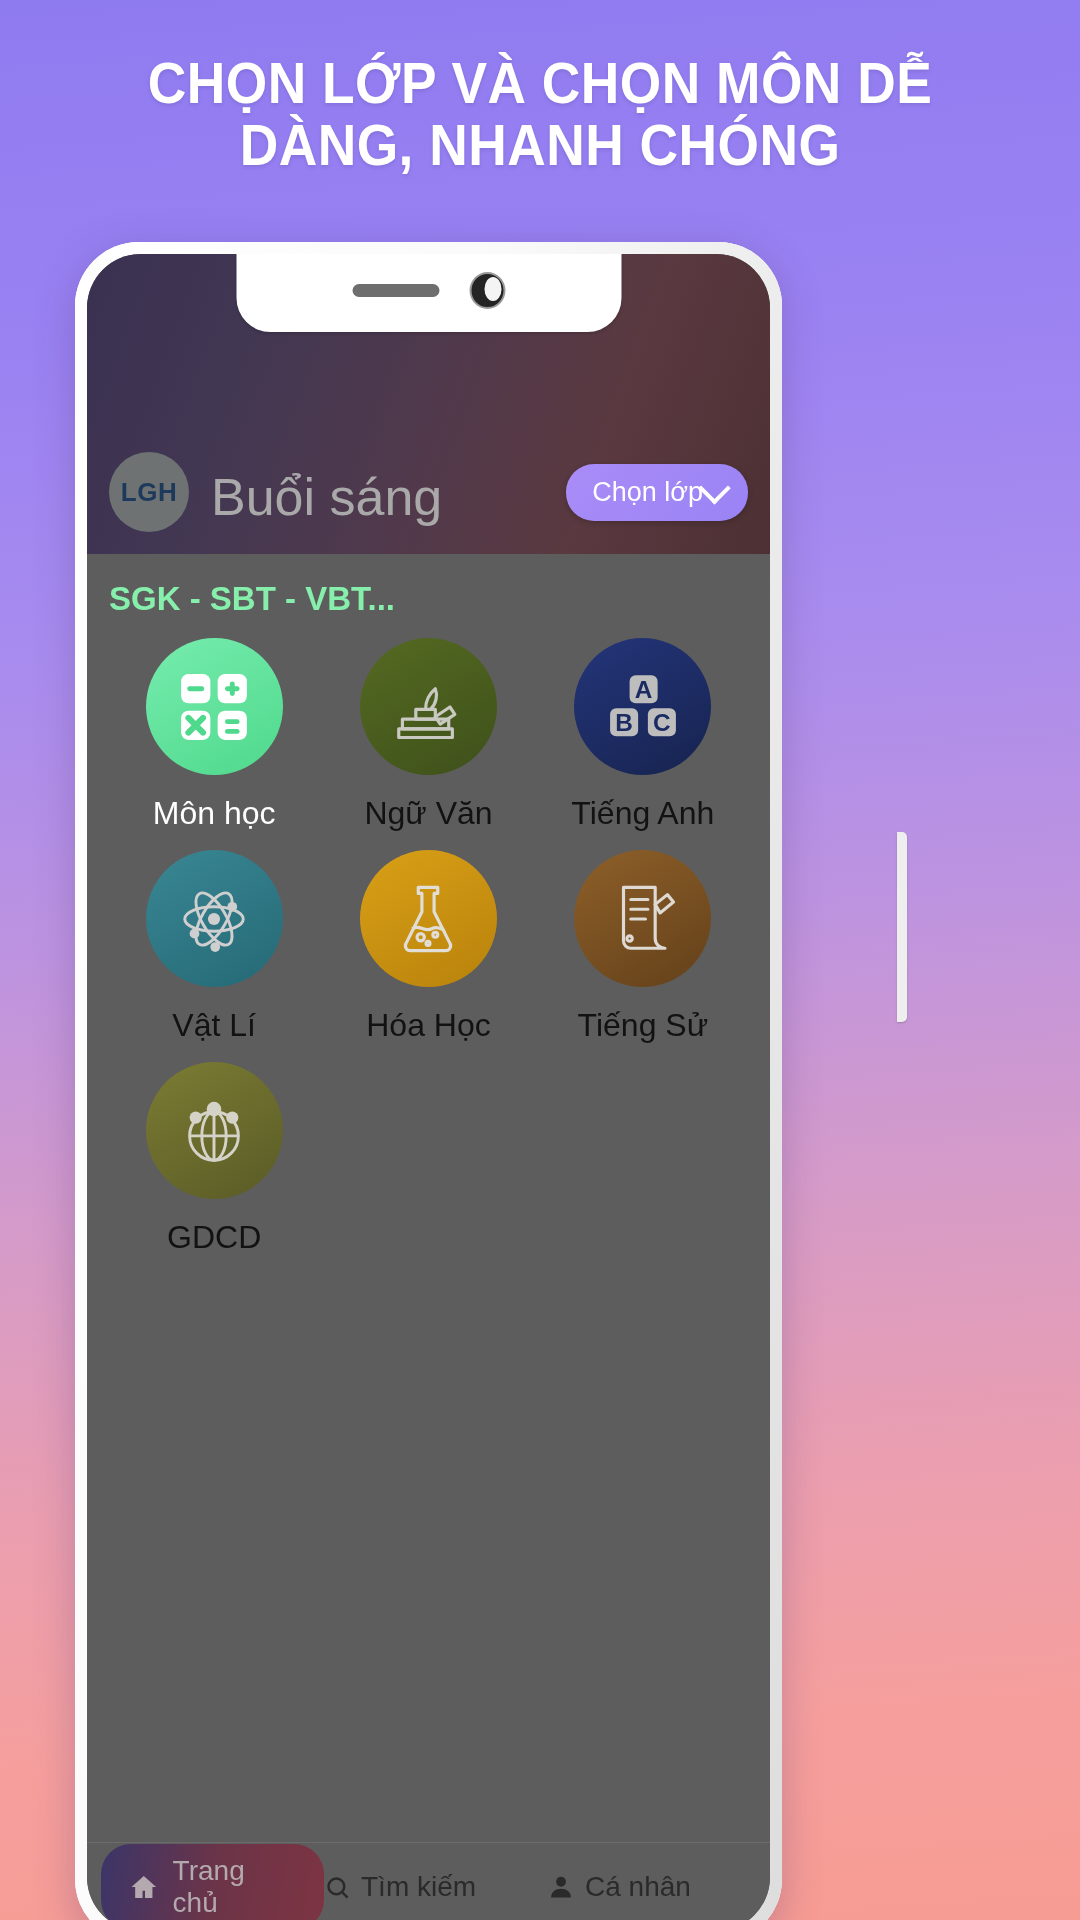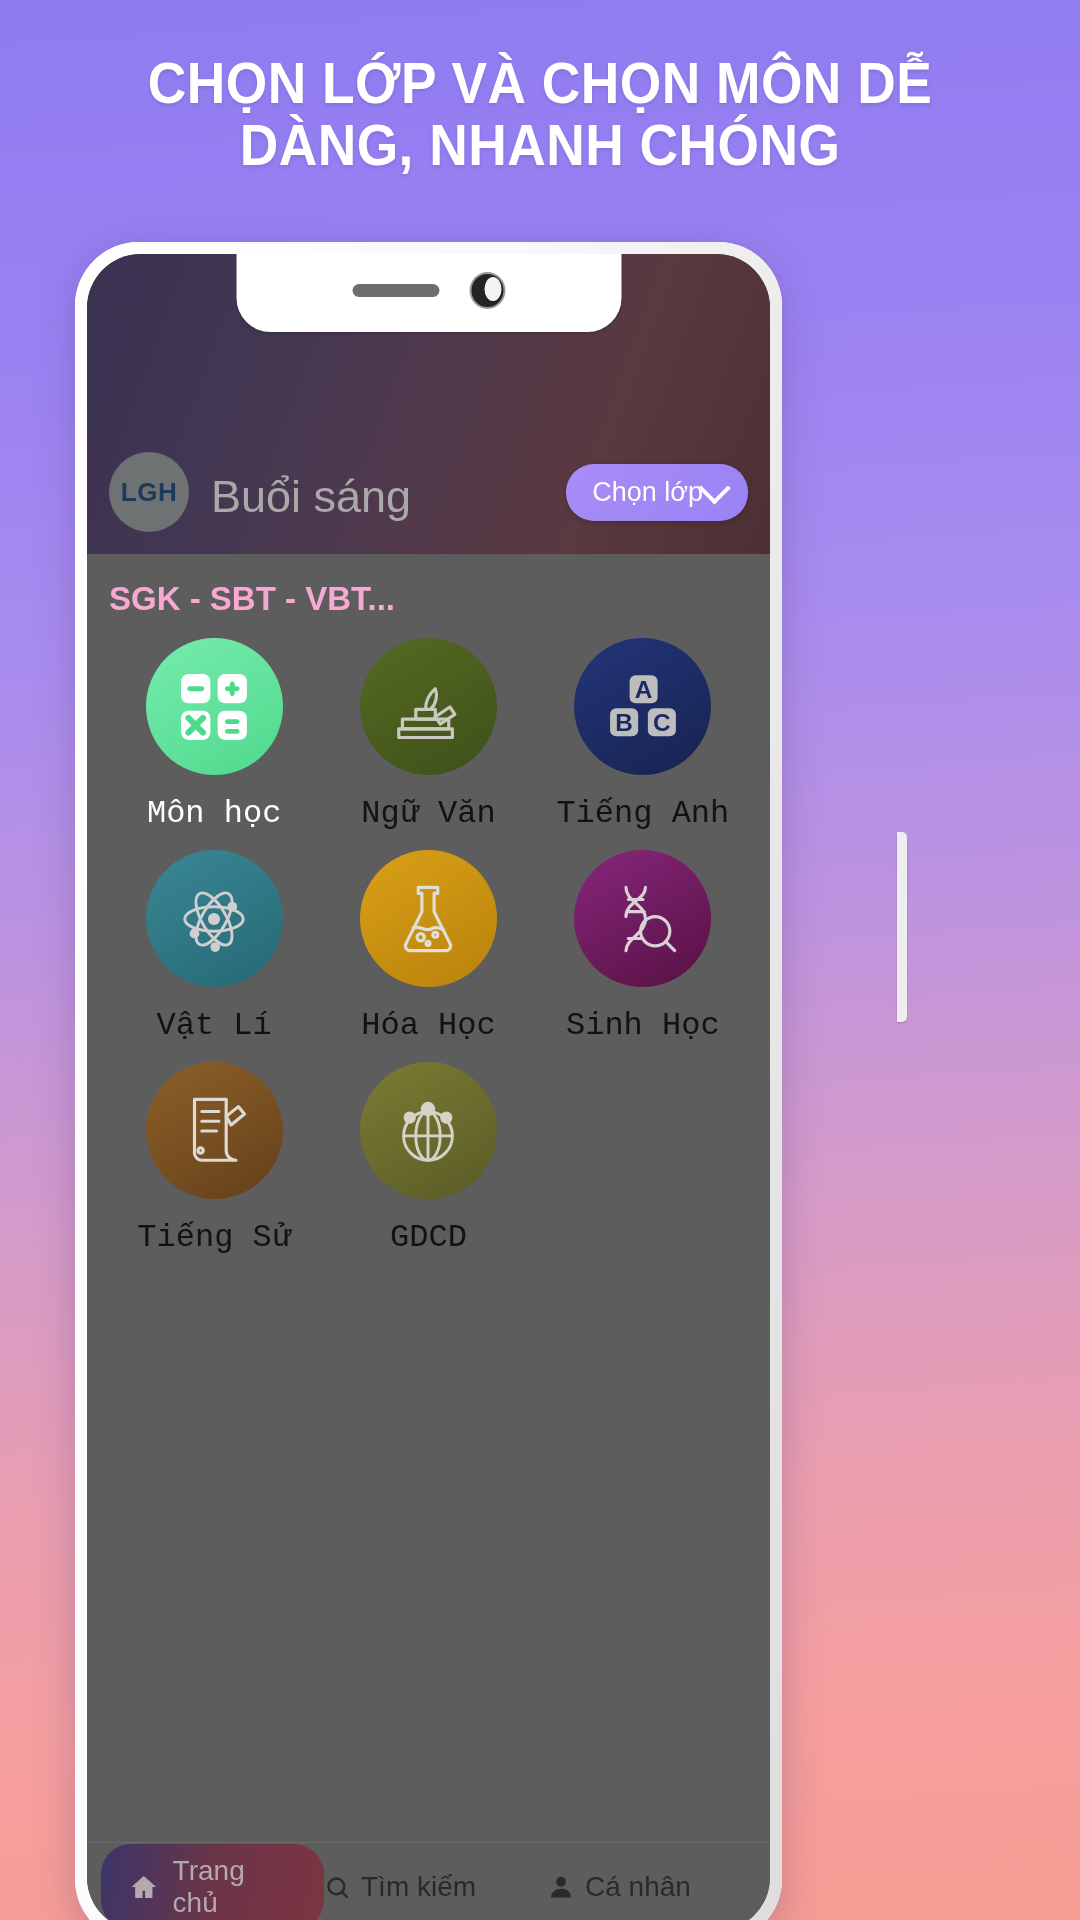--- a/index.html
+++ b/index.html
@@ -64,41 +64,41 @@
     position:absolute;left:0;top:0;width:683px;height:300px;z-index:10;
     background:linear-gradient(110deg,#3a3050 0%,#413753 22%,#50394c 50%,#5a3940 74%,#4c3033 100%);
   }
   .hdr-row{position:absolute;left:0;bottom:22px;width:683px;
     display:flex;align-items:center;padding:0 22px;box-sizing:border-box;}
   .avatar{width:80px;height:80px;border-radius:50%;background:#6e7272;
     display:flex;align-items:center;justify-content:center;flex:0 0 auto;}
   .avatar span{color:#1d3a5c;font-weight:bold;font-size:26px;letter-spacing:.5px;}
   .greet{margin-left:22px;flex:1 1 auto;}
   .greet .hi{color:#8a7a10;font-size:30px;line-height:34px;}
-  .greet .when{color:#a9a9a9;font-size:45px;line-height:52px;font-weight:500;margin-top:10px;}
+  .greet .when{color:#a9a9a9;font-size:52px;line-height:52px;font-weight:500;margin-top:10px;}
   .class-btn{
     flex:0 0 auto;background:linear-gradient(125deg,#a98cf7,#9a83f5);
     color:#ffffff;font-size:27px;border-radius:28px;padding:13px 22px 13px 26px;
     display:flex;align-items:center;white-space:nowrap;
     box-shadow:0 2px 6px rgba(0,0,0,.2);
   }
   .chev{width:19px;height:19px;border-right:4px solid #fff;border-bottom:4px solid #fff;
     transform:rotate(45deg) translate(-3px,-3px);}
 
   
   .app-body{position:absolute;left:0;top:300px;width:683px;height:1299px;
     background:#5d5d5d;z-index:9;}
-  .sect-title{color:#f9a8d4;font-size:33px;font-weight:bold;padding:26px 0 0 22px;}
+  .sect-title{color:#86efac;font-size:33px;font-weight:bold;padding:26px 0 0 22px;}
   .grid{display:grid;grid-template-columns:repeat(3,1fr);row-gap:18px;
     margin-top:20px;padding:0 20px;}
   .cell{display:flex;flex-direction:column;align-items:center;}
   .ic{width:137px;height:137px;border-radius:50%;display:flex;align-items:center;
     justify-content:center;}
   .ic svg{width:78px;height:78px;}
-  .cap{margin-top:20px;color:#121212;font-size:32px;text-align:left;font-family:Liberation Mono, monospace;}
+  .cap{margin-top:20px;color:#121212;font-size:32px;text-align:left;}
   .cap.hl{color:#ffffff;}
 
   
   .tabbar{position:absolute;left:0;bottom:0;width:683px;height:88px;z-index:12;
     background:#5d5d5d;border-top:1px solid #6b6b6b;
     display:flex;align-items:center;}
   .tab{flex:1;display:flex;align-items:center;gap:10px;
     color:#2a2a2a;font-size:28px;}
   .tab.active{justify-content:flex-start;padding-left:14px;}
   .pill{background:linear-gradient(100deg,#3b3569,#6b3448,#7d3442);
@@ -213,32 +213,20 @@
               <path d="M24 6h16v5h-3v15l13 26a4 4 0 01-3.5 6H17.5a4 4 0 01-3.5-6l13-26V11h-3z"></path>
               <path d="M19 40c6-4 10 3 16 0s9 2 11 1"></path>
               <circle cx="26" cy="47" r="3"></circle>
                 <circle cx="38" cy="45" r="2"></circle>
               <circle cx="32" cy="52" r="1.6"></circle>
             </svg>
           </div>
           <div class="cap">Hóa Học</div>
         </div>
 
-        <div class="cell">
-          <div class="ic" style="background:linear-gradient(150deg,#87267c,#571142)">
-            <svg viewBox="0 0 64 64" fill="none" stroke="#d8d2d6" stroke-width="2.6" stroke-linecap="round">
-              <path d="M18 6c0 12 16 14 16 26S18 48 18 58"></path>
-              <path d="M34 6c0 10-16 12-16 24"></path>
-              <path d="M20 16h12M19 26h14M20 48h10"></path>
-              <circle cx="42" cy="42" r="12"></circle>
-              <path d="M51 51l7 7"></path>
-            </svg>
-          </div>
-          <div class="cap">Sinh Học</div>
-        </div>
 
         <div class="cell">
           <div class="ic" style="background:linear-gradient(150deg,#8e6029,#63401a)">
             <svg viewBox="0 0 64 64" fill="none" stroke="#ded9d2" stroke-width="2.6" stroke-linecap="round" stroke-linejoin="round">
               <path d="M16 6h26v42a8 8 0 008 8H22a6 6 0 01-6-6z"></path>
               <path d="M22 16h14M22 24h14M22 32h12"></path>
               <path d="M42 20l10-8 5 6-11 9z"></path>
               <circle cx="21" cy="48" r="2.2"></circle>
             </svg>
           </div>

